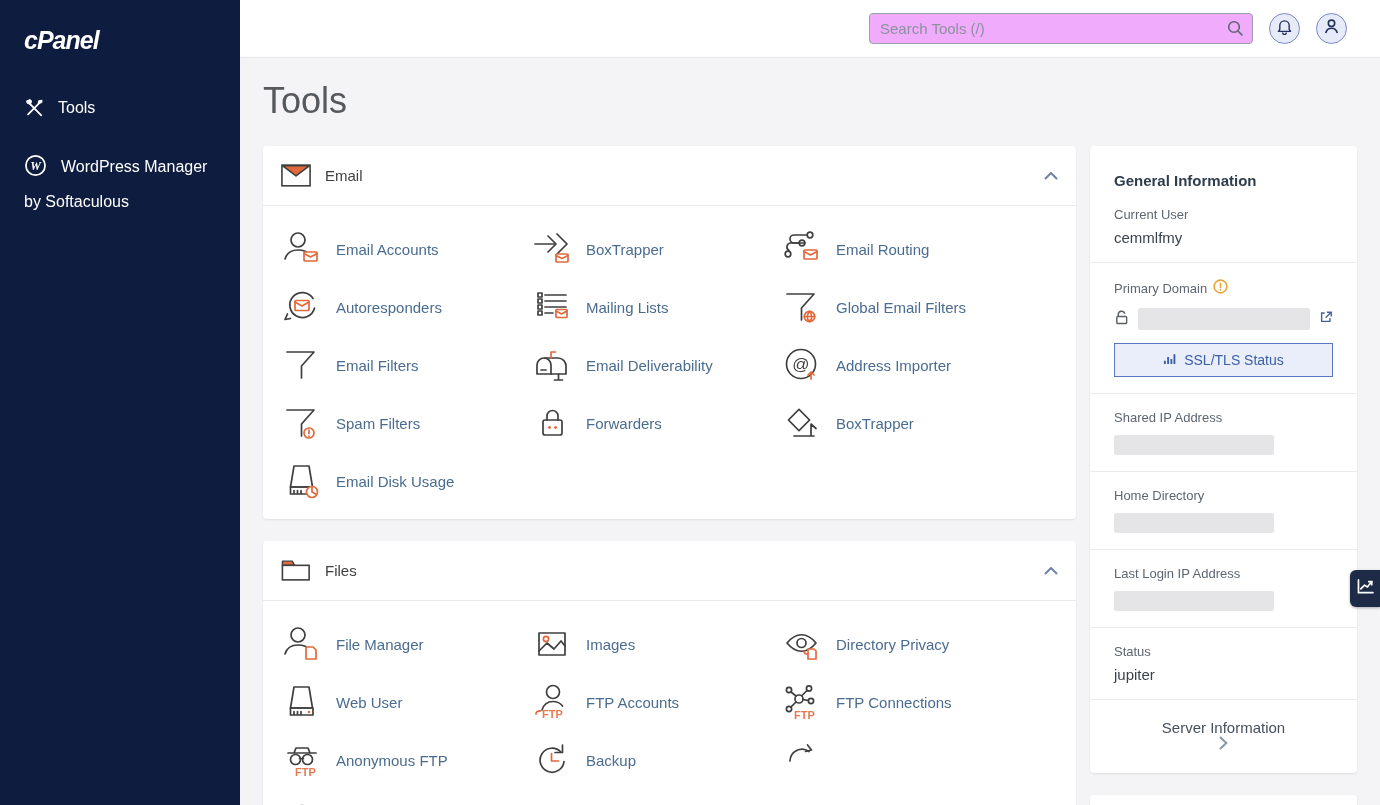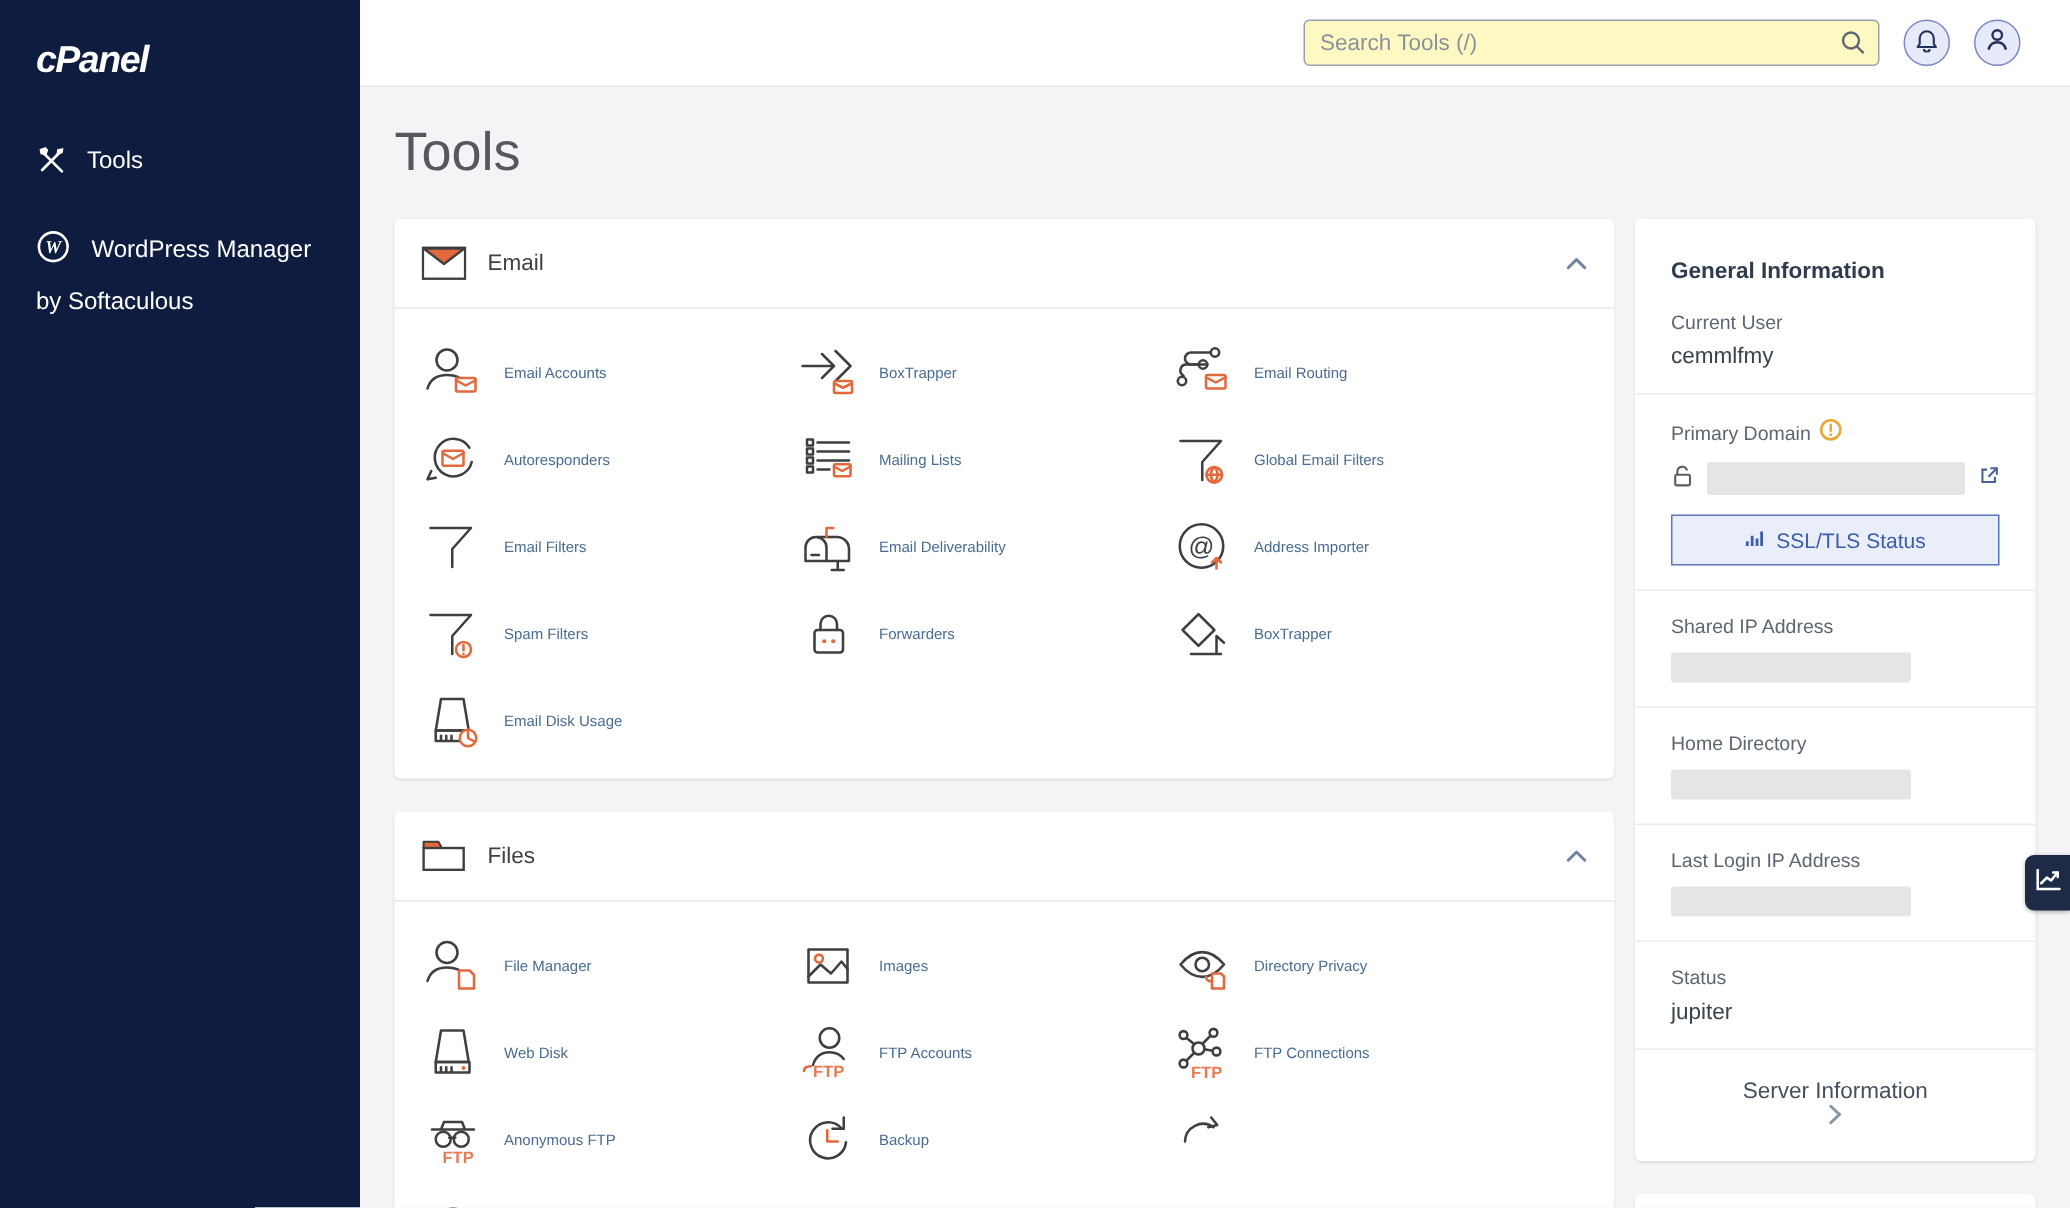--- a/index.html
+++ b/index.html
@@ -17,42 +17,42 @@
   .nav{padding:38px 22px 0 24px;}
   .nav-item{font-size:16px;margin-bottom:24px;line-height:30px;cursor:pointer;}
   .nav-item .nicon{display:inline-block;vertical-align:-5px;margin-right:14px;}
 
   
   .main{flex:1;display:flex;flex-direction:column;min-width:0;}
   .topbar{height:57px;min-height:57px;background:#fff;border-bottom:1px solid #e7e7e9;
     display:flex;align-items:center;justify-content:flex-end;padding-right:33px;gap:16px;}
   .search-wrap{position:relative;width:384px;height:31px;}
   .search-input{width:100%;height:31px;box-sizing:border-box;border:1px solid #99a1ab;border-radius:4px;
-    padding:0 34px 0 10px;font-size:15px;color:#333;font-family:inherit;outline:none;background:#fef9c3;}
+    padding:0 34px 0 10px;font-size:15px;color:#333;font-family:inherit;outline:none;background:#f0abfc;}
   .search-input::placeholder{color:#8a929c;}
   .search-icon{position:absolute;right:9px;top:7px;cursor:pointer;}
   .circle-btn{width:31px;height:31px;border-radius:50%;background:#e7eaf8;border:1px solid #7a88c6;
     display:flex;align-items:center;justify-content:center;cursor:pointer;box-sizing:border-box;}
 
   .content{padding:0 0 0 23px;}
   .page-title{font-size:36px;font-weight:300;color:#55585c;margin:21px 0 0 0;line-height:44px;}
   .cols{display:flex;gap:14px;margin-top:23px;align-items:flex-start;}
   .left-col{width:813px;min-width:813px;display:flex;flex-direction:column;gap:22px;}
   .right-col{width:267px;min-width:267px;display:flex;flex-direction:column;gap:22px;}
 
   
   .tool-card{background:#fff;border-radius:4px;box-shadow:0 1px 2px rgba(0,0,0,.09);}
   .card-head{height:59px;display:flex;align-items:center;padding:0 18px;border-bottom:1px solid #e9e9eb;cursor:pointer;}
   .sec-icon{display:flex;}
   .sec-title{font-size:15px;color:#404040;margin-left:14px;}
   .chev{margin-left:auto;display:flex;cursor:pointer;}
   .card-grid{display:grid;grid-template-columns:250px 250px 250px;padding:14px 18px 9px;}
   .tool-item{display:flex;align-items:center;height:58px;cursor:pointer;text-decoration:none;}
   .tool-icon{width:42px;display:flex;justify-content:center;align-items:center;}
-  .tool-label{margin-left:13px;font-size:10px;color:#4a6c90;}
+  .tool-label{margin-left:13px;font-size:15px;color:#4a6c90;}
 
   
   .info-card{background:#fff;border-radius:4px;box-shadow:0 1px 2px rgba(0,0,0,.09);}
   .gi-block{padding:0 24px 16px 24px;border-bottom:1px solid #ebebed;}
   .gi-block.last{border-bottom:none;}
   .gi-title{font-size:15px;font-weight:bold;color:#2e3c4e;padding:26px 0 2px 0;}
   .gi-label{font-size:13px;color:#5d6670;padding-top:16px;display:flex;align-items:center;gap:6px;}
   .gi-value{font-size:15px;color:#39424c;padding-top:7px;}
   .redacted{height:20px;background:#e5e5e7;border-radius:2px;}
   .pd-row{display:flex;align-items:center;gap:9px;margin-top:11px;}
@@ -405,21 +405,21 @@
                   <span class="tool-icon">
                     <svg width="40" height="40" viewBox="0 0 40 40">
                       <g stroke="#3f3f3f" fill="none" stroke-width="1.7" stroke-linecap="round" stroke-linejoin="round">
                         <path d="M12 5h15l3.5 21H8.5z"></path>
                         <path d="M8.5 26h22.5v7H8.5z"></path>
                         <path d="M12 29.5v3M15.5 29.5v3M19 29.5v3"></path>
                       </g>
                       <circle cx="27" cy="30" r="1.3" fill="#e2693c" stroke="none"></circle>
                     </svg>
                   </span>
-                  <span class="tool-label">Web Disk</span>
+                  <span class="tool-label">Web User</span>
                 </a>
                 <a class="tool-item">
                   <span class="tool-icon">
                     <svg width="40" height="40" viewBox="0 0 40 40">
                       <g stroke="#3f3f3f" fill="none" stroke-width="1.7" stroke-linecap="round" stroke-linejoin="round">
                         <circle cx="21" cy="10" r="6.5"></circle>
                         <path d="M10 28c2-6.5 6.5-8.5 11-8.5 4 0 7 1.2 9.5 4.5"></path>
                       </g>
                       <g stroke="#e2693c" fill="none" stroke-width="1.7" stroke-linecap="round" stroke-linejoin="round">
                         <path d="M4 32c0-2.2 2-3.2 4.5-3.2"></path>

